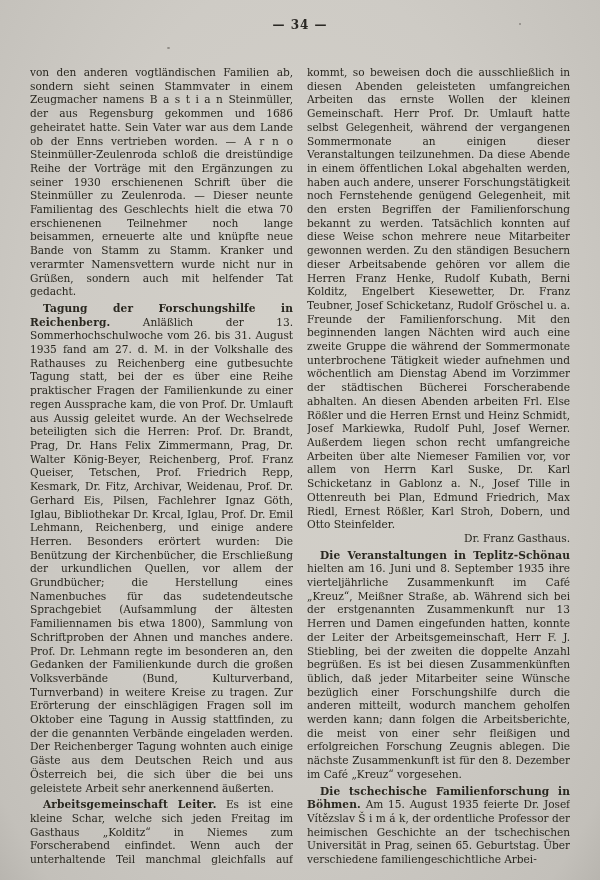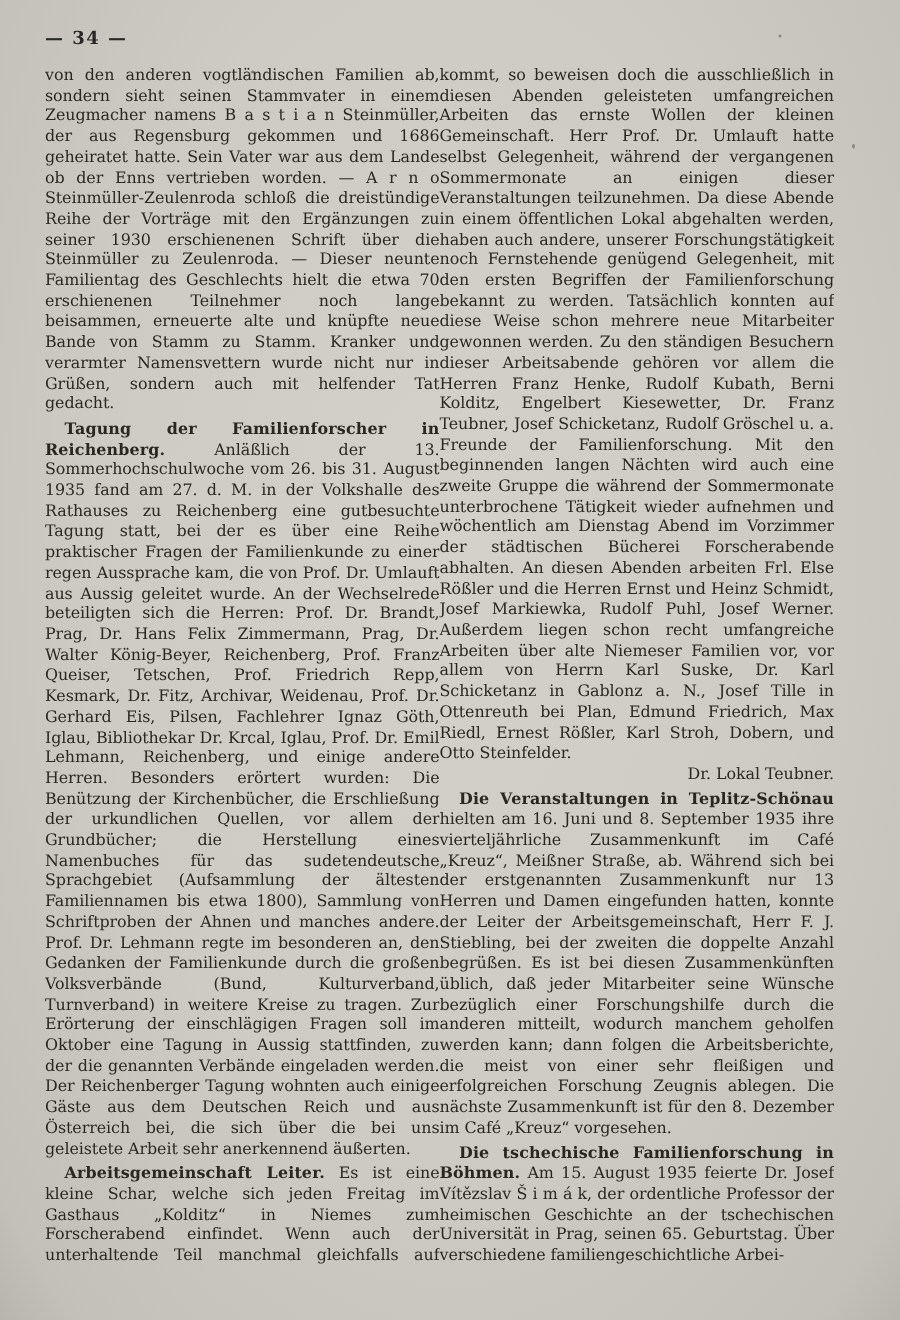--- a/index.html
+++ b/index.html
@@ -12,29 +12,30 @@
     position:relative;
     width:600px;height:880px;
     background:
       radial-gradient(ellipse at 50% 42%, #d4d1ca 0%, #cecbc5 55%, #c3c0ba 92%, #b8b5af 100%);
     color:#262420;
     box-sizing:border-box;
     padding:18px 30px 0 30px;
     overflow:hidden;
   }
   .page-number{
-    text-align:left;
+    text-align:center;
     font-size:12px;
     font-weight:bold;
     letter-spacing:1px;
-    margin:0 0 12px 0;
+    margin:0 0 34px 0;
     color:#2a2824;
   }
   .text-columns{
     display:flex;
+    gap:14px;
     height:800px;
     overflow:hidden;
   }
   .column{
     width:263px;
     overflow:hidden;
     text-align:justify;
     font-size:10.6px;
     line-height:13.7px;
     letter-spacing:-0.05px;
@@ -79,34 +80,34 @@
 
   <div class="page-number">— 34 —</div>
 
   <div class="text-columns">
 
     <div class="column">
       <p>
         <span class="paragraph-text">von den anderen vogtländischen Familien ab, sondern sieht seinen Stammvater in einem Zeugmacher namens B a s t i a n Steinmüller, der aus Regensburg gekommen und 1686 geheiratet hatte. Sein Vater war aus dem Lande ob der Enns vertrieben worden. — A r n o Steinmüller-Zeulenroda schloß die dreistündige Reihe der Vorträge mit den Ergänzungen zu seiner 1930 erschienenen Schrift über die Steinmüller zu Zeulenroda. — Dieser neunte Familientag des Geschlechts hielt die etwa 70 erschienenen Teilnehmer noch lange beisammen, erneuerte alte und knüpfte neue Bande von Stamm zu Stamm. Kranker und verarmter Namensvettern wurde nicht nur in Grüßen, sondern auch mit helfender Tat gedacht.</span>
       </p>
       <p class="indent">
-        <b class="section-heading">Tagung der Familienforscher in Reichenberg.</b>
+        <b class="section-heading">Tagung der Forschungshilfe in Reichenberg.</b>
         <span class="paragraph-text">Anläßlich der 13. Sommerhochschulwoche vom 26. bis 31. August 1935 fand am 27. d. M. in der Volkshalle des Rathauses zu Reichenberg eine gutbesuchte Tagung statt, bei der es über eine Reihe praktischer Fragen der Familienkunde zu einer regen Aussprache kam, die von Prof. Dr. Umlauft aus Aussig geleitet wurde. An der Wechselrede beteiligten sich die Herren: Prof. Dr. Brandt, Prag, Dr. Hans Felix Zimmermann, Prag, Dr. Walter König-Beyer, Reichenberg, Prof. Franz Queiser, Tetschen, Prof. Friedrich Repp, Kesmark, Dr. Fitz, Archivar, Weidenau, Prof. Dr. Gerhard Eis, Pilsen, Fachlehrer Ignaz Göth, Iglau, Bibliothekar Dr. Krcal, Iglau, Prof. Dr. Emil Lehmann, Reichenberg, und einige andere Herren. Besonders erörtert wurden: Die Benützung der Kirchenbücher, die Erschließung der urkundlichen Quellen, vor allem der Grundbücher; die Herstellung eines Namenbuches für das sudetendeutsche Sprachgebiet (Aufsammlung der ältesten Familiennamen bis etwa 1800), Sammlung von Schriftproben der Ahnen und manches andere. Prof. Dr. Lehmann regte im besonderen an, den Gedanken der Familienkunde durch die großen Volksverbände (Bund, Kulturverband, Turnverband) in weitere Kreise zu tragen. Zur Erörterung der einschlägigen Fragen soll im Oktober eine Tagung in Aussig stattfinden, zu der die genannten Verbände eingeladen werden. Der Reichenberger Tagung wohnten auch einige Gäste aus dem Deutschen Reich und aus Österreich bei, die sich über die bei uns geleistete Arbeit sehr anerkennend äußerten.</span>
       </p>
       <p class="indent">
         <b class="section-heading">Arbeitsgemeinschaft Leiter.</b>
         <span class="paragraph-text">Es ist eine kleine Schar, welche sich jeden Freitag im Gasthaus „Kolditz“ in Niemes zum Forscherabend einfindet. Wenn auch der unterhaltende Teil manchmal gleichfalls auf seine Rechnung</span>
       </p>
     </div>
 
     <div class="column">
       <p>
         <span class="paragraph-text">kommt, so beweisen doch die ausschließlich in diesen Abenden geleisteten umfangreichen Arbeiten das ernste Wollen der kleinen Gemeinschaft. Herr Prof. Dr. Umlauft hatte selbst Gelegenheit, während der vergangenen Sommermonate an einigen dieser Veranstaltungen teilzunehmen. Da diese Abende in einem öffentlichen Lokal abgehalten werden, haben auch andere, unserer Forschungstätigkeit noch Fernstehende genügend Gelegenheit, mit den ersten Begriffen der Familienforschung bekannt zu werden. Tatsächlich konnten auf diese Weise schon mehrere neue Mitarbeiter gewonnen werden. Zu den ständigen Besuchern dieser Arbeitsabende gehören vor allem die Herren Franz Henke, Rudolf Kubath, Berni Kolditz, Engelbert Kiesewetter, Dr. Franz Teubner, Josef Schicketanz, Rudolf Gröschel u. a. Freunde der Familienforschung. Mit den beginnenden langen Nächten wird auch eine zweite Gruppe die während der Sommermonate unterbrochene Tätigkeit wieder aufnehmen und wöchentlich am Dienstag Abend im Vorzimmer der städtischen Bücherei Forscherabende abhalten. An diesen Abenden arbeiten Frl. Else Rößler und die Herren Ernst und Heinz Schmidt, Josef Markiewka, Rudolf Puhl, Josef Werner. Außerdem liegen schon recht umfangreiche Arbeiten über alte Niemeser Familien vor, vor allem von Herrn Karl Suske, Dr. Karl Schicketanz in Gablonz a. N., Josef Tille in Ottenreuth bei Plan, Edmund Friedrich, Max Riedl, Ernest Rößler, Karl Stroh, Dobern, und Otto Steinfelder.</span>
       </p>
-      <p class="signature">Dr. Lokal Teubner.</p>
+      <p class="signature">Dr. Franz Gasthaus.</p>
       <p class="indent">
         <b class="section-heading">Die Veranstaltungen in Teplitz-Schönau</b>
         <span class="paragraph-text">hielten am 16. Juni und 8. September 1935 ihre vierteljährliche Zusammenkunft im Café „Kreuz“, Meißner Straße, ab. Während sich bei der erstgenannten Zusammenkunft nur 13 Herren und Damen eingefunden hatten, konnte der Leiter der Arbeitsgemeinschaft, Herr F. J. Stiebling, bei der zweiten die doppelte Anzahl begrüßen. Es ist bei diesen Zusammenkünften üblich, daß jeder Mitarbeiter seine Wünsche bezüglich einer Forschungshilfe durch die anderen mitteilt, wodurch manchem geholfen werden kann; dann folgen die Arbeitsberichte, die meist von einer sehr fleißigen und erfolgreichen Forschung Zeugnis ablegen. Die nächste Zusammenkunft ist für den 8. Dezember im Café „Kreuz“ vorgesehen.</span>
       </p>
       <p class="indent">
         <b class="section-heading">Die tschechische Familienforschung in Böhmen.</b>
         <span class="paragraph-text">Am 15. August 1935 feierte Dr. Josef Vítězslav Š i m á k, der ordentliche Professor der heimischen Geschichte an der tschechischen Universität in Prag, seinen 65. Geburtstag. Über verschiedene familiengeschichtliche Arbei-</span>
       </p>
     </div>
 

